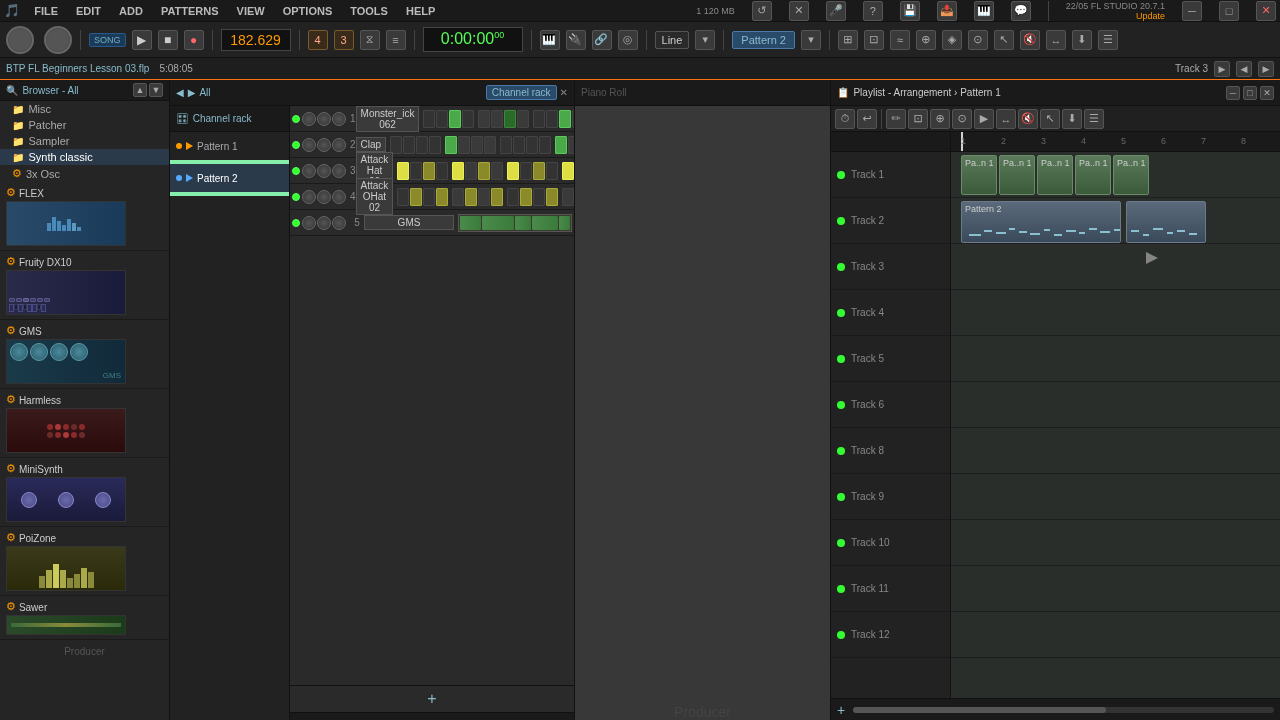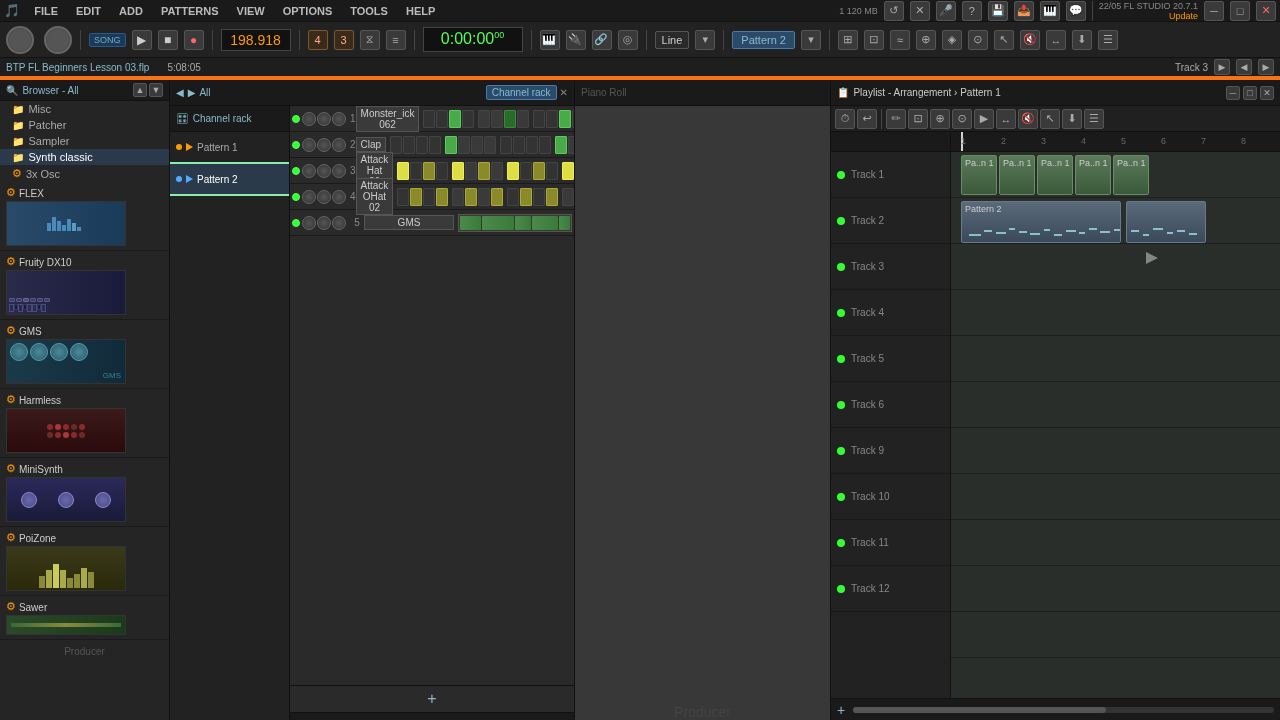--- a/index.html
+++ b/index.html
@@ -116,22 +116,22 @@
       font-size: 11px;
     }
 
     
     #file-bar {
       background: #1e1e1e;
       height: 22px;
       display: flex;
       align-items: center;
       padding: 0 6px;
-      gap: 18px;
-      border-bottom: 4px solid #f97316;
+      gap: 10px;
+      border-bottom: 1px solid #f97316;
       font-size: 10px;
     }
     .file-name { color: #8bc; }
     .time-code { color: #aaa; }
 
     
     #main {
       display: flex;
       height: calc(720px - 80px);
     }
@@ -439,21 +439,21 @@
       gap: 4px;
     }
     .pattern-list-item {
       padding: 4px 6px;
       cursor: pointer;
       color: #aaa;
       font-size: 10px;
       display: flex;
       align-items: center;
       gap: 4px;
-      border-bottom: 2px solid #86efac;
+      border-bottom: 4px solid #86efac;
       height: 32px;
     }
     .pattern-list-item.selected { background: #2a3a4a; color: #fff; }
 
     
     .fl-info {
       color: #888;
       font-size: 9px;
     }
     .update-label {
@@ -501,21 +501,21 @@
 <div id="menu-bar">
   <span style="color:#f90;font-size:13px;">🎵</span>
   <span class="menu-item">FILE</span>
   <span class="menu-item">EDIT</span>
   <span class="menu-item">ADD</span>
   <span class="menu-item">PATTERNS</span>
   <span class="menu-item">VIEW</span>
   <span class="menu-item">OPTIONS</span>
   <span class="menu-item">TOOLS</span>
   <span class="menu-item">HELP</span>
-  <div style="margin-left:auto;display:flex;align-items:center;gap:6px;justify-content:flex-end;">
+  <div style="margin-left:auto;display:flex;align-items:center;gap:17px;justify-content:flex-end;">
     <span class="fl-info">1  120 MB</span>
     <div class="toolbar-icon">↺</div>
     <div class="toolbar-icon">✕</div>
     <div class="toolbar-icon">🎤</div>
     <div class="toolbar-icon">?</div>
     <div class="toolbar-icon">💾</div>
     <div class="toolbar-icon">📤</div>
     <div class="toolbar-icon">🎹</div>
     <div class="toolbar-icon">💬</div>
     <div style="width:1px;height:20px;background:#444;"></div>
@@ -531,21 +531,21 @@
 
 <div id="transport-bar">
   <div class="circle-meter"></div>
   <div class="circle-meter" style="margin-left:4px;"></div>
   <div class="sep"></div>
   <span class="song-label">SONG</span>
   <div class="transport-btn">▶</div>
   <div class="transport-btn">■</div>
   <div class="transport-btn" style="color:#f66;">●</div>
   <div class="sep"></div>
-  <div class="bpm-display">198.918</div>
+  <div class="bpm-display">182.629</div>
   <div class="sep"></div>
   <div class="toolbar-icon" style="background:#3a2a1a;border-color:#7a5a2a;color:#fa8;">4</div>
   <div class="toolbar-icon" style="background:#3a2a1a;border-color:#7a5a2a;color:#fa8;">3</div>
   <div class="toolbar-icon">⧖</div>
   <div class="toolbar-icon">≡</div>
   <div class="sep"></div>
   <div class="time-display">
     <span>0:00:00</span><sup style="font-size:9px;">00</sup>
   </div>
   <div class="sep"></div>
@@ -1024,20 +1024,24 @@
         <div class="playlist-track-label">
           <div class="playlist-track-led"></div>
           <span>Track 5</span>
         </div>
         <div class="playlist-track-label">
           <div class="playlist-track-led"></div>
           <span>Track 6</span>
         </div>
         <div class="playlist-track-label">
           <div class="playlist-track-led"></div>
+          <span>Track 8</span>
+        </div>
+        <div class="playlist-track-label">
+          <div class="playlist-track-led"></div>
           <span>Track 9</span>
         </div>
         <div class="playlist-track-label">
           <div class="playlist-track-led"></div>
           <span>Track 10</span>
         </div>
         <div class="playlist-track-label">
           <div class="playlist-track-led"></div>
           <span>Track 11</span>
         </div>

